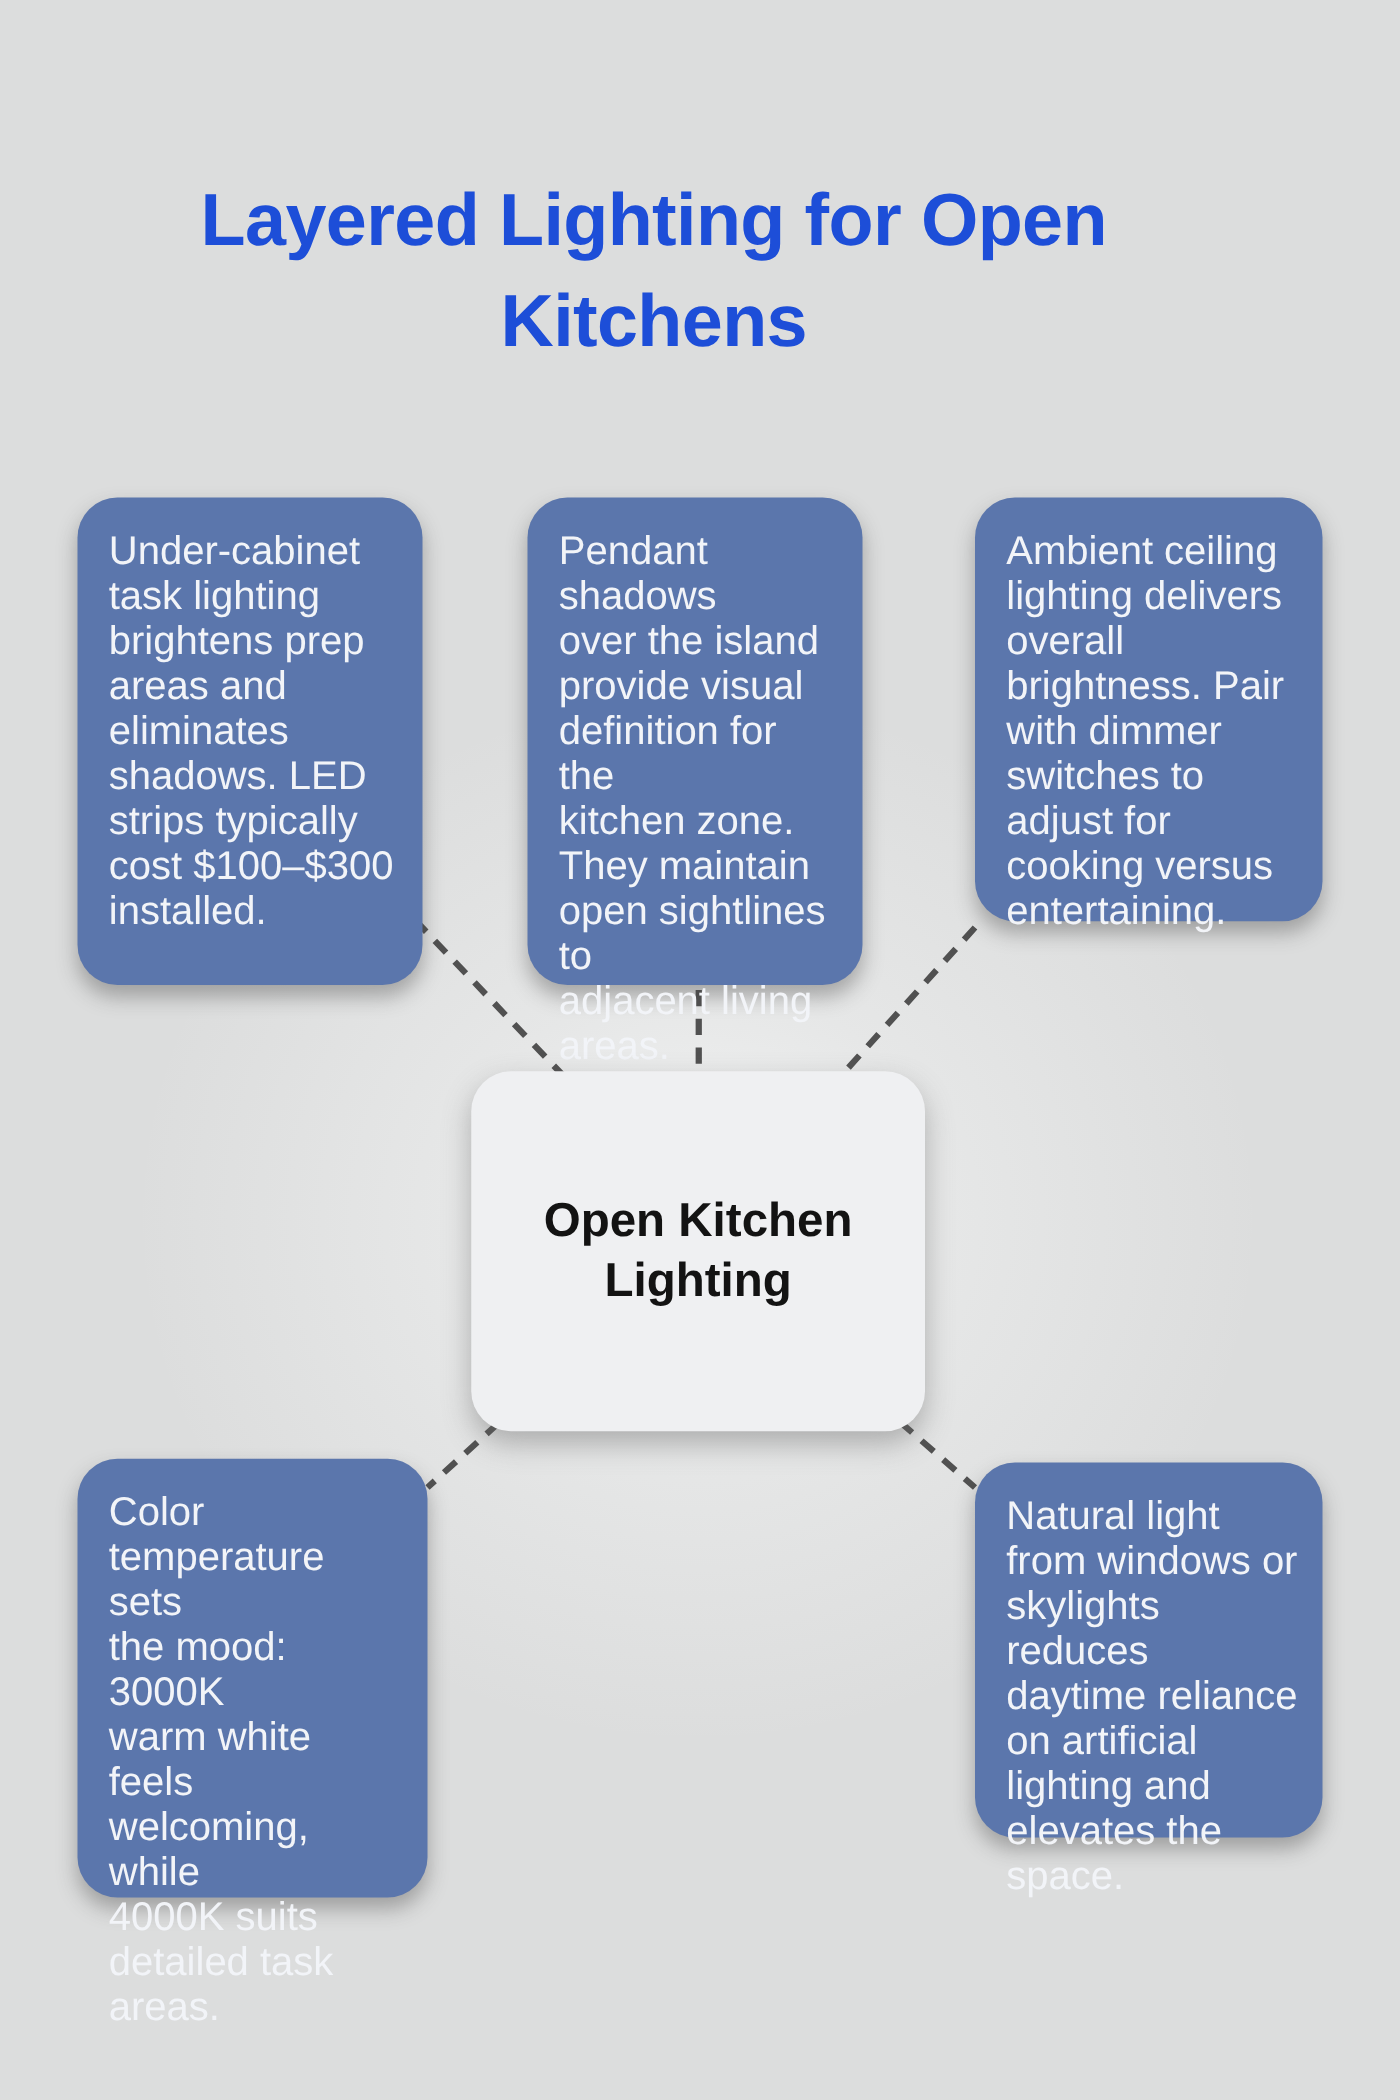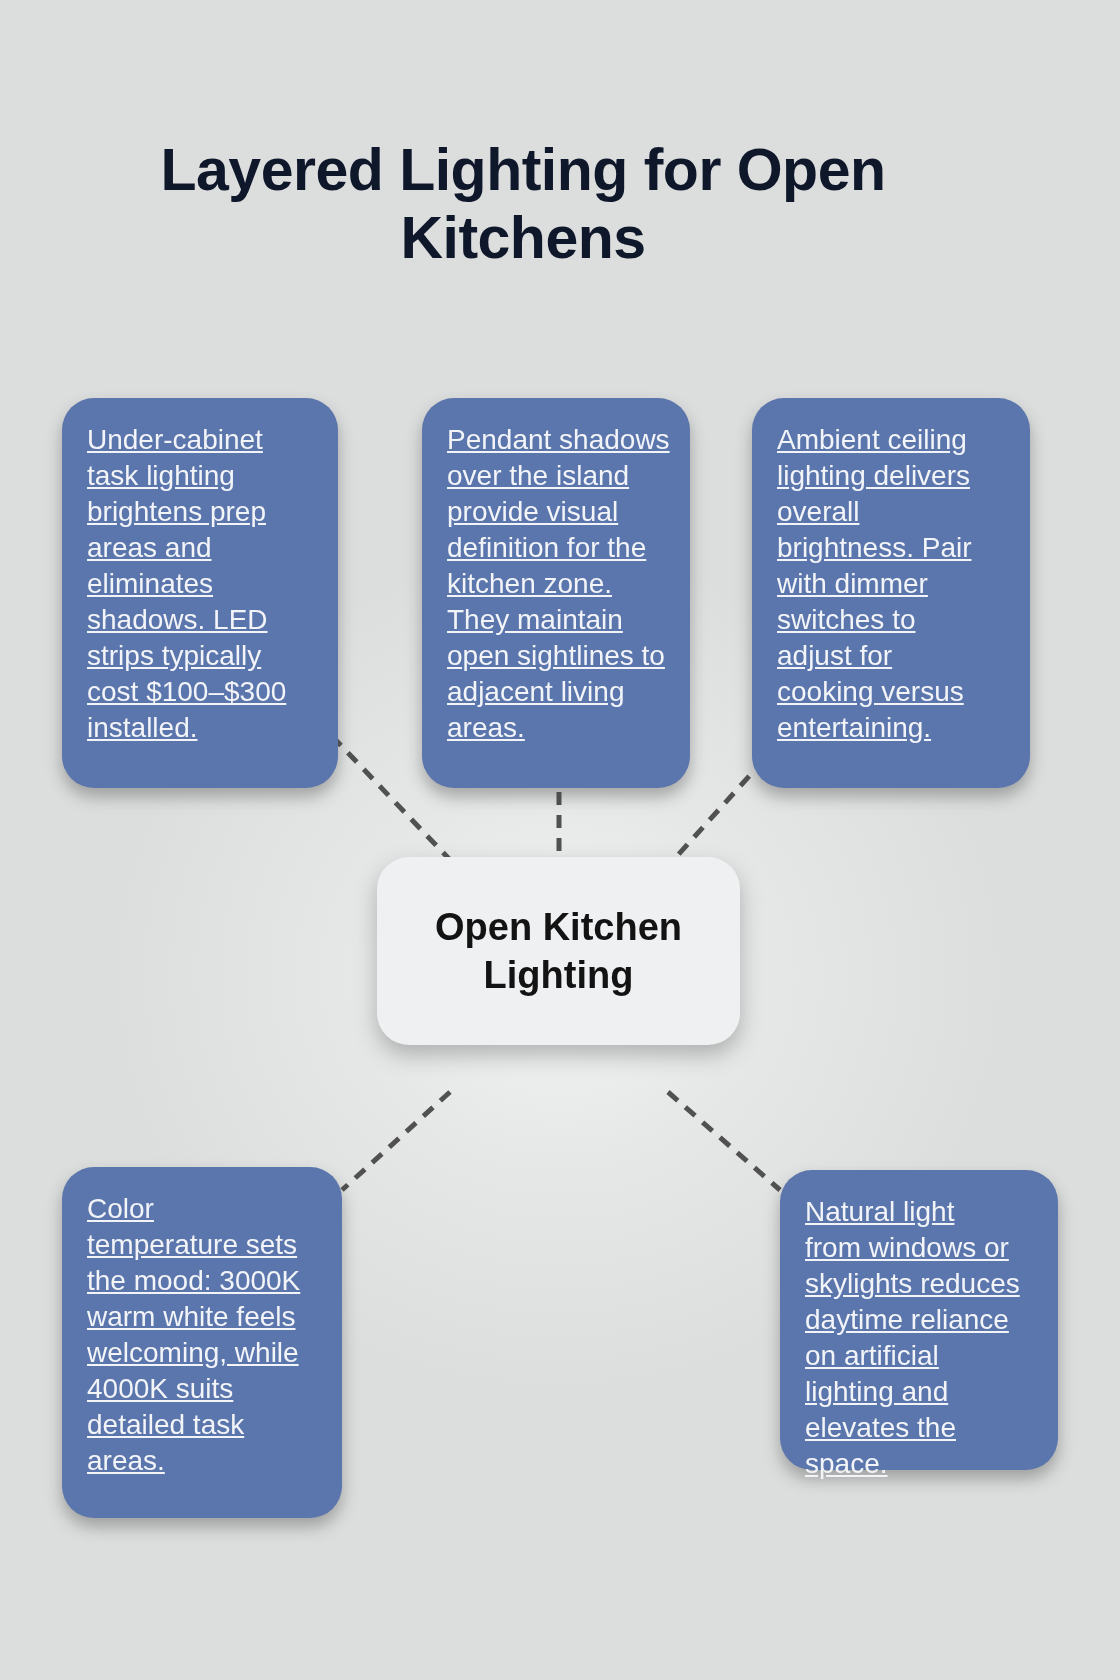--- a/index.html
+++ b/index.html
@@ -25,53 +25,52 @@
     background: radial-gradient(closest-side, rgba(244,245,245,0.95) 0%, rgba(238,239,239,0.55) 45%, rgba(230,231,231,0) 100%);
     pointer-events: none;
   }
   .title {
     position: absolute;
     top: 96px;
     left: 0;
     width: 1046px;
     text-align: center;
     font-size: 59px;
-    line-height: 68px;
+    line-height: 81px;
     font-weight: 700;
     letter-spacing: -0.5px;
-    color: #0f172a;
+    color: #1d4ed8;
     white-space: pre-line;
   }
   .card {
     position: absolute;
     box-sizing: border-box;
     background: #5b76ac;
     border-radius: 32px;
     box-shadow: 0 9px 16px rgba(70, 70, 70, 0.40);
     padding: 24px 20px 20px 25px;
   }
   .card-text {
     color: #f2f4f8;
-    font-size: 28px;
+    font-size: 32px;
     line-height: 36px;
     font-weight: 400;
     white-space: pre-line;
-    text-decoration: underline;
   }
   .card--task      { left: 62px;  top: 398px;  width: 276px; height: 390px; }
   .card--pendant   { left: 422px; top: 398px;  width: 268px; height: 390px; }
-  .card--ambient   { left: 752px; top: 398px;  width: 278px; height: 390px; }
+  .card--ambient   { left: 780px; top: 398px;  width: 278px; height: 339px; }
   .card--color     { left: 62px;  top: 1167px; width: 280px; height: 351px; }
   .card--natural   { left: 780px; top: 1170px; width: 278px; height: 300px; }
   .center-node {
     position: absolute;
     left: 377px;
     top: 857px;
     width: 363px;
-    height: 188px;
+    height: 288px;
     background: #eff0f2;
     border-radius: 32px;
     box-shadow: 0 10px 22px rgba(105, 105, 105, 0.45);
     display: flex;
     align-items: center;
     justify-content: center;
     text-align: center;
   }
   .center-node-label {
     font-size: 38px;

